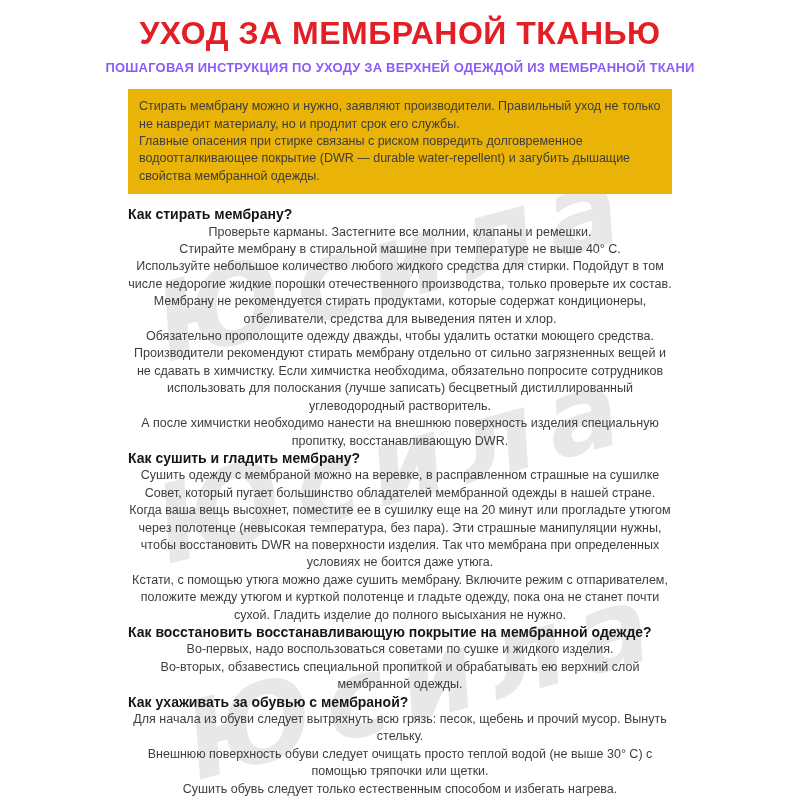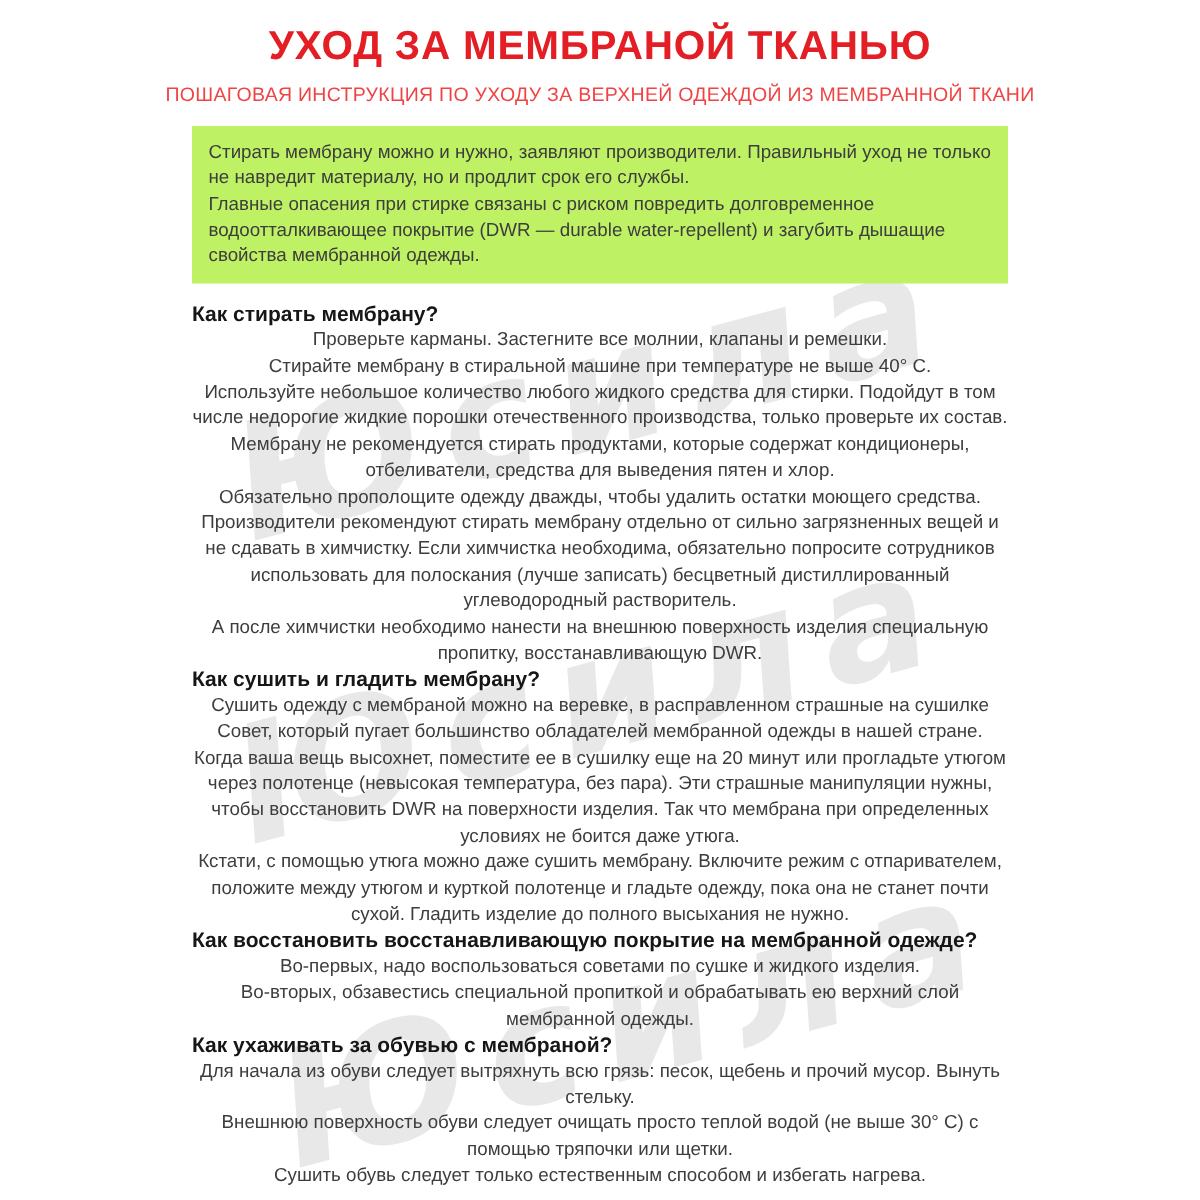--- a/index.html
+++ b/index.html
@@ -16,35 +16,35 @@
     transform:rotate(-15deg);
     user-select:none;pointer-events:none;
   }
   .w1{left:150px;top:200px;}
   .w2{left:150px;top:402px;}
   .w3{left:180px;top:618px;}
 
   
   .header{position:relative;z-index:1;text-align:center;padding-top:16px;}
   .title{
-    margin:0;color:#e31e24;font-size:27px;font-weight:800;
+    margin:0;color:#e31e24;font-size:32px;font-weight:800;
     letter-spacing:0.5px;line-height:1.1;
   }
   .subtitle{
-    margin:9px 0 0 0;color:#ef4444;font-size:13px;font-weight:normal;
+    margin:9px 0 0 0;color:#8b5cf6;font-size:13px;font-weight:bold;
     letter-spacing:0.2px;
   }
 
   
   .content{
     position:relative;z-index:1;width:544px;margin:14px auto 0 auto;
     color:#3d3d3d;font-size:12.5px;line-height:17.4px;
   }
   .intro-box{
-    background:#bef264;padding:9px 11px;margin-bottom:12px;
+    background:#eab308;padding:9px 11px;margin-bottom:12px;
   }
   .intro-box p{margin:0;}
   .body p{margin:0;text-align:center;}
   .body h3{
     margin:0;font-size:14px;font-weight:bold;color:#161616;line-height:17.4px;
   }
 </style>
 </head>
 <body>
 

